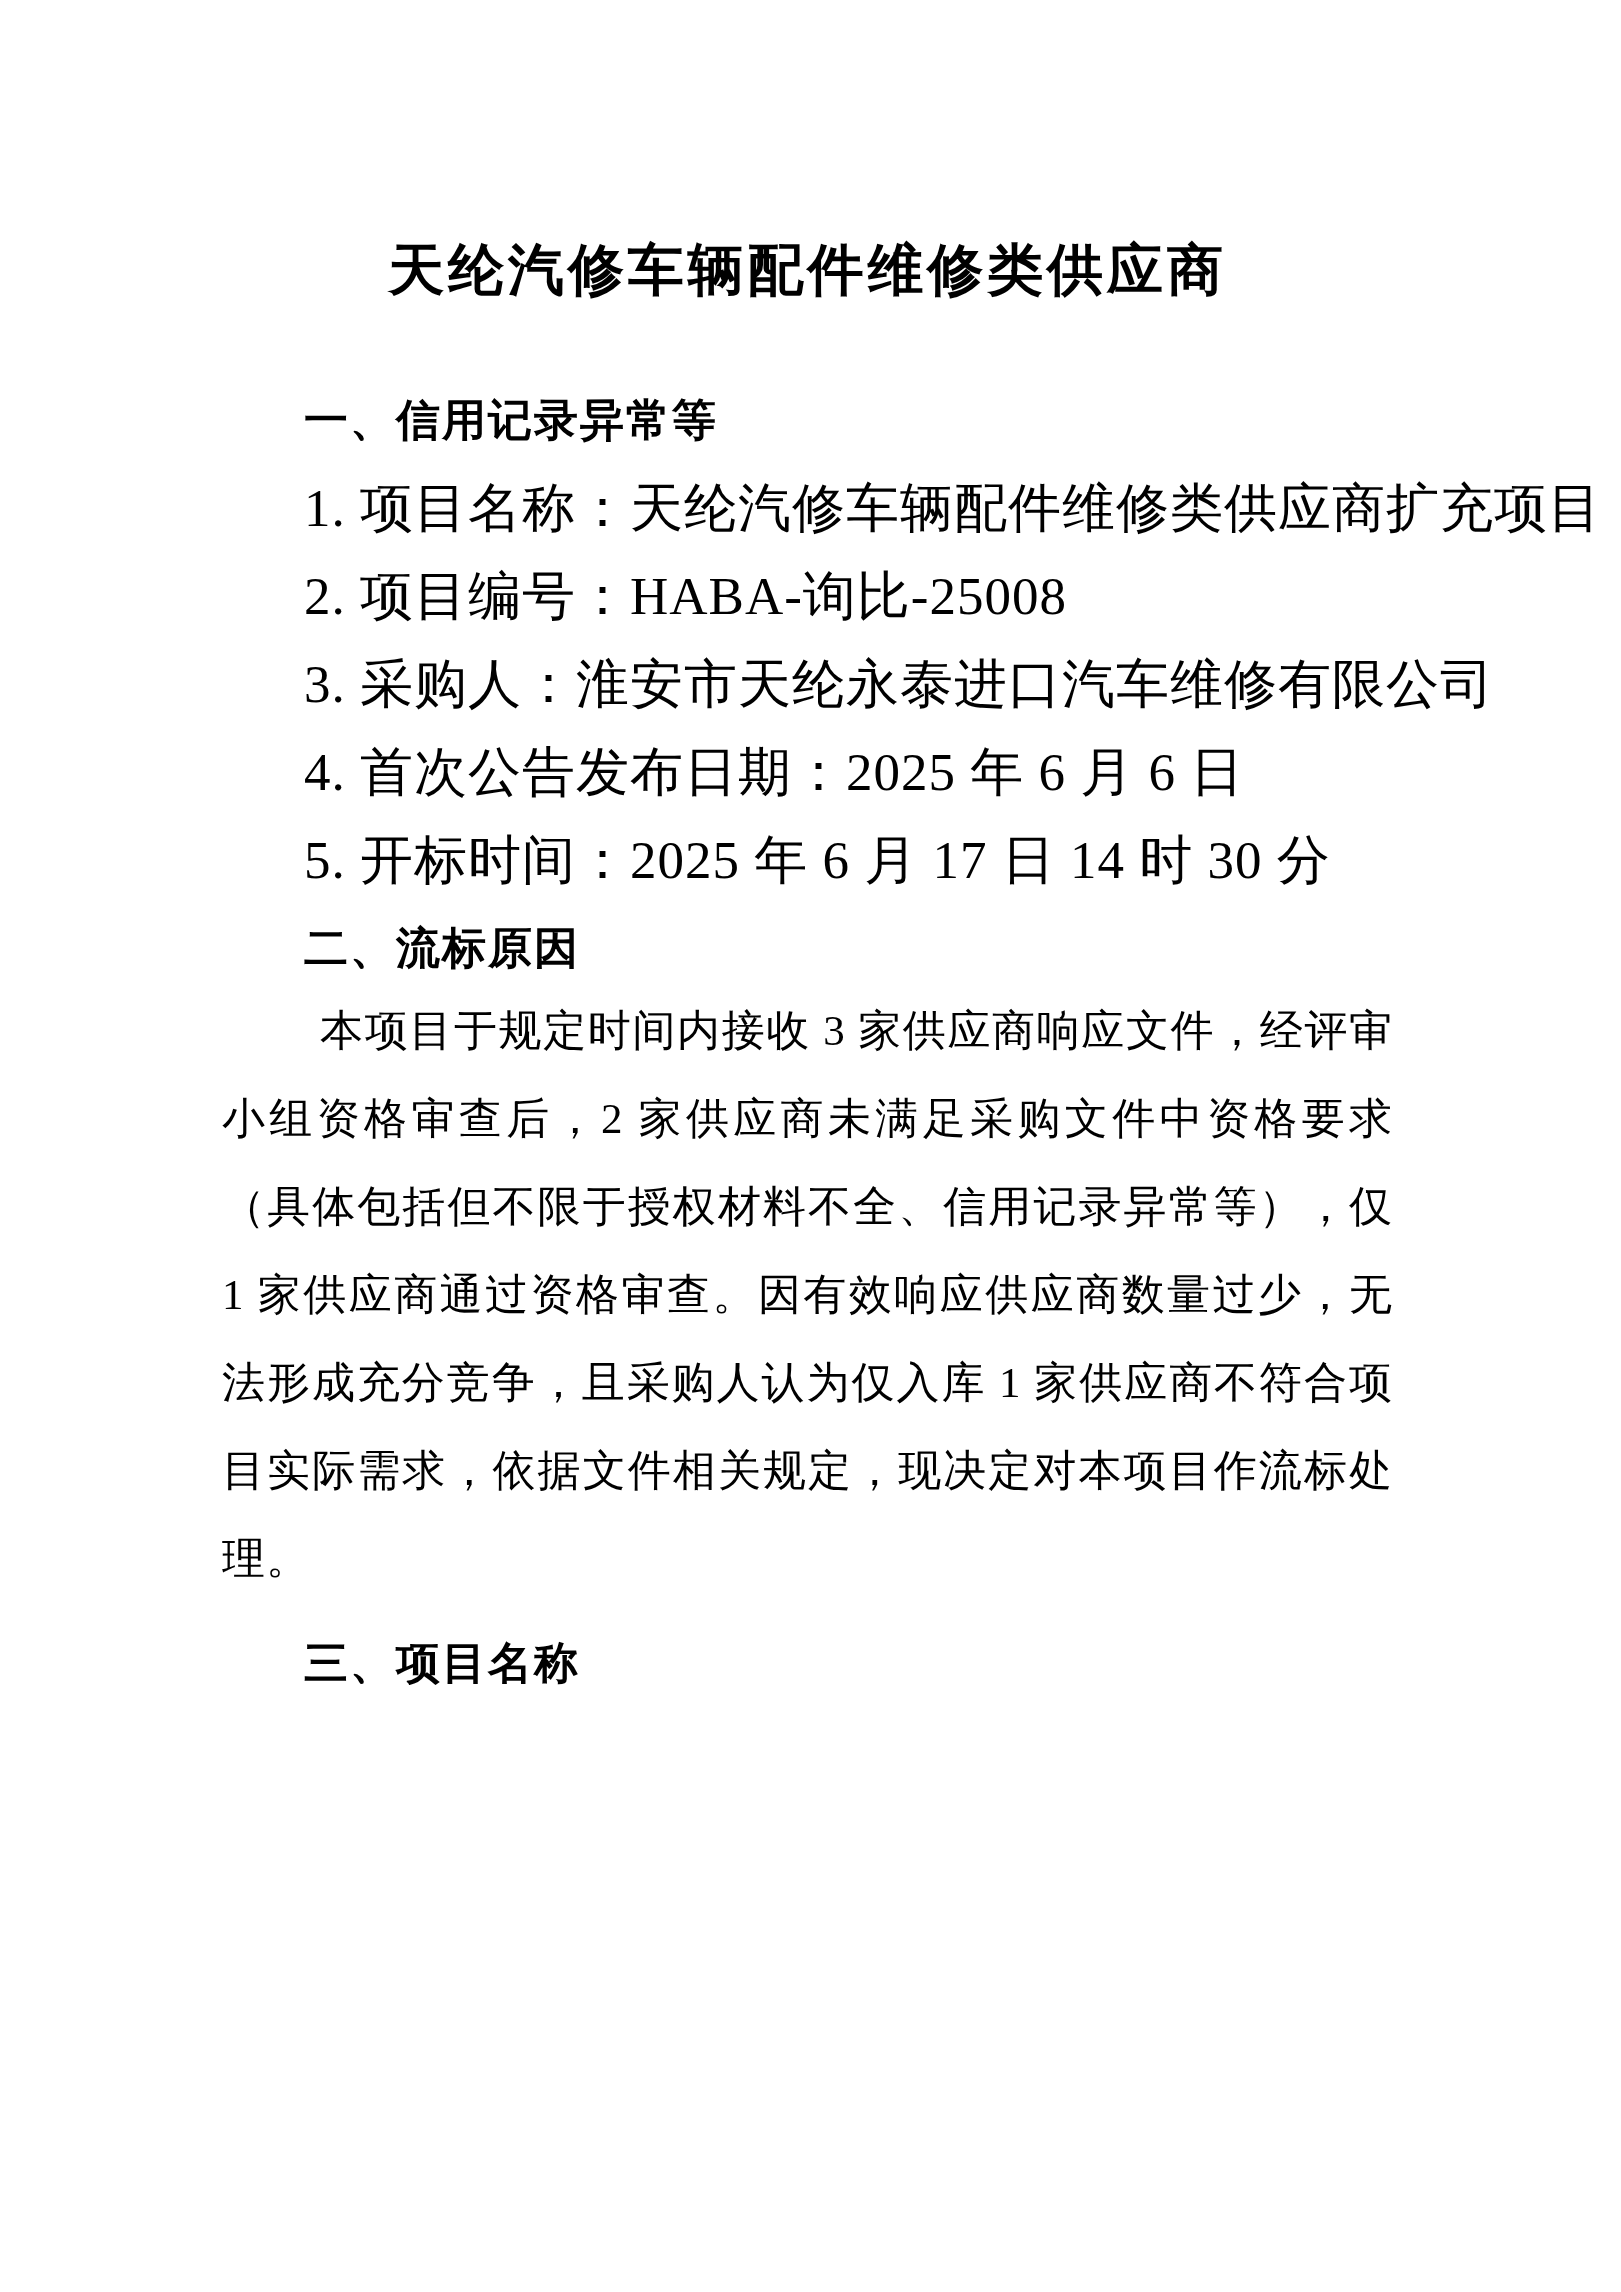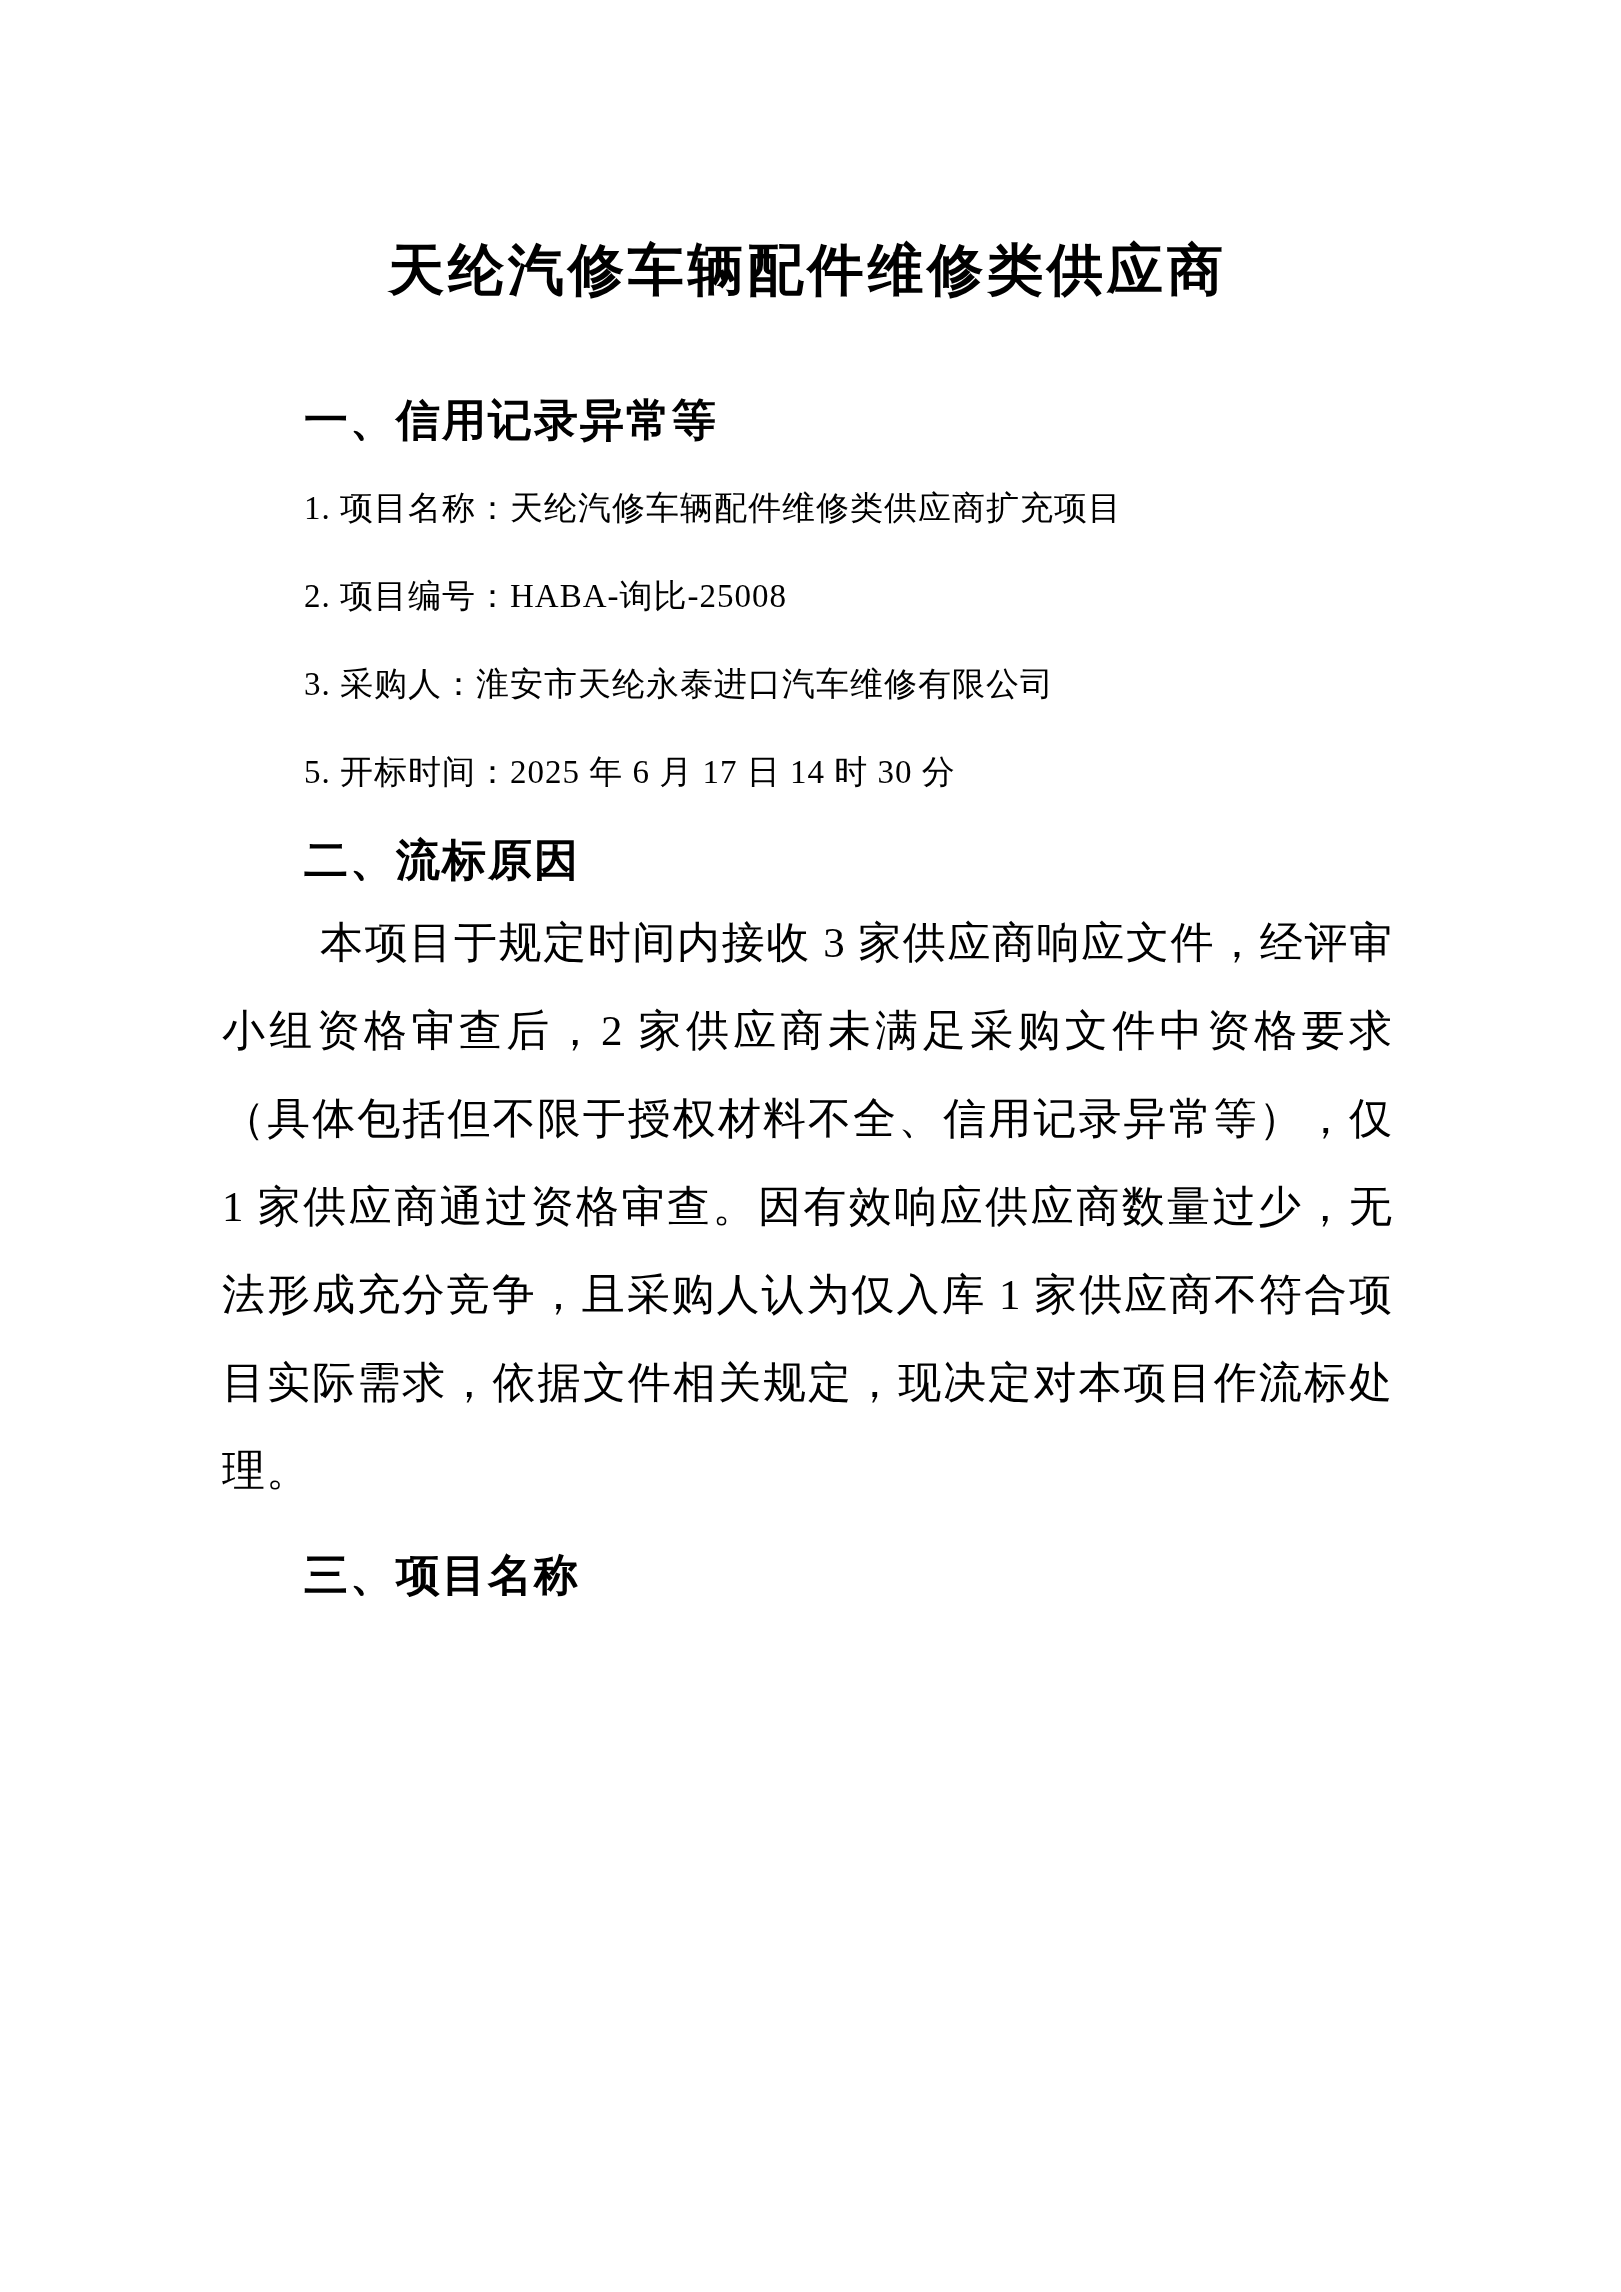--- a/index.html
+++ b/index.html
@@ -46,21 +46,21 @@
   }
   .sec-heading.third {
     margin-top: 9.8px;
   }
   .item-list {
     margin: 0;
     padding: 0;
     list-style: none;
   }
   .item {
-    font-size: 33px;
+    font-size: 53px;
     line-height: 88px;
     padding-left: 98px;
     letter-spacing: 1px;
     white-space: nowrap;
   }
   .body-para {
     margin: 16px;
     font-size: 43px;
     line-height: 88px;
     text-align: justify;
@@ -81,20 +81,21 @@
   <h1 class="doc-title">
     <span class="title-line">天纶汽修车辆配件维修类供应商</span>
   </h1>
 
   <div class="sec-heading first">一、信用记录异常等</div>
 
   <div class="item-list">
     <div class="item">1. 项目名称：天纶汽修车辆配件维修类供应商扩充项目</div>
     <div class="item">2. 项目编号：HABA-询比-25008</div>
     <div class="item">3. 采购人：淮安市天纶永泰进口汽车维修有限公司</div>
+    <div class="item">4. 首次公告发布日期：2025 年 6 月 6 日</div>
     <div class="item">5. 开标时间：2025 年 6 月 17 日 14 时 30 分</div>
   </div>
 
   <div class="sec-heading">二、流标原因</div>
 
   <p class="body-para reason">本项目于规定时间内接收 3 家供应商响应文件，经评审小组资格审查后，2 家供应商未满足采购文件中资格要求（具体包括但不限于授权材料不全、信用记录异常等），仅 1 家供应商通过资格审查。因有效响应供应商数量过少，无法形成充分竞争，且采购人认为仅入库 1 家供应商不符合项目实际需求，依据文件相关规定，现决定对本项目作流标处理。</p>
 
   <div class="sec-heading third">三、项目名称</div>
 
 

